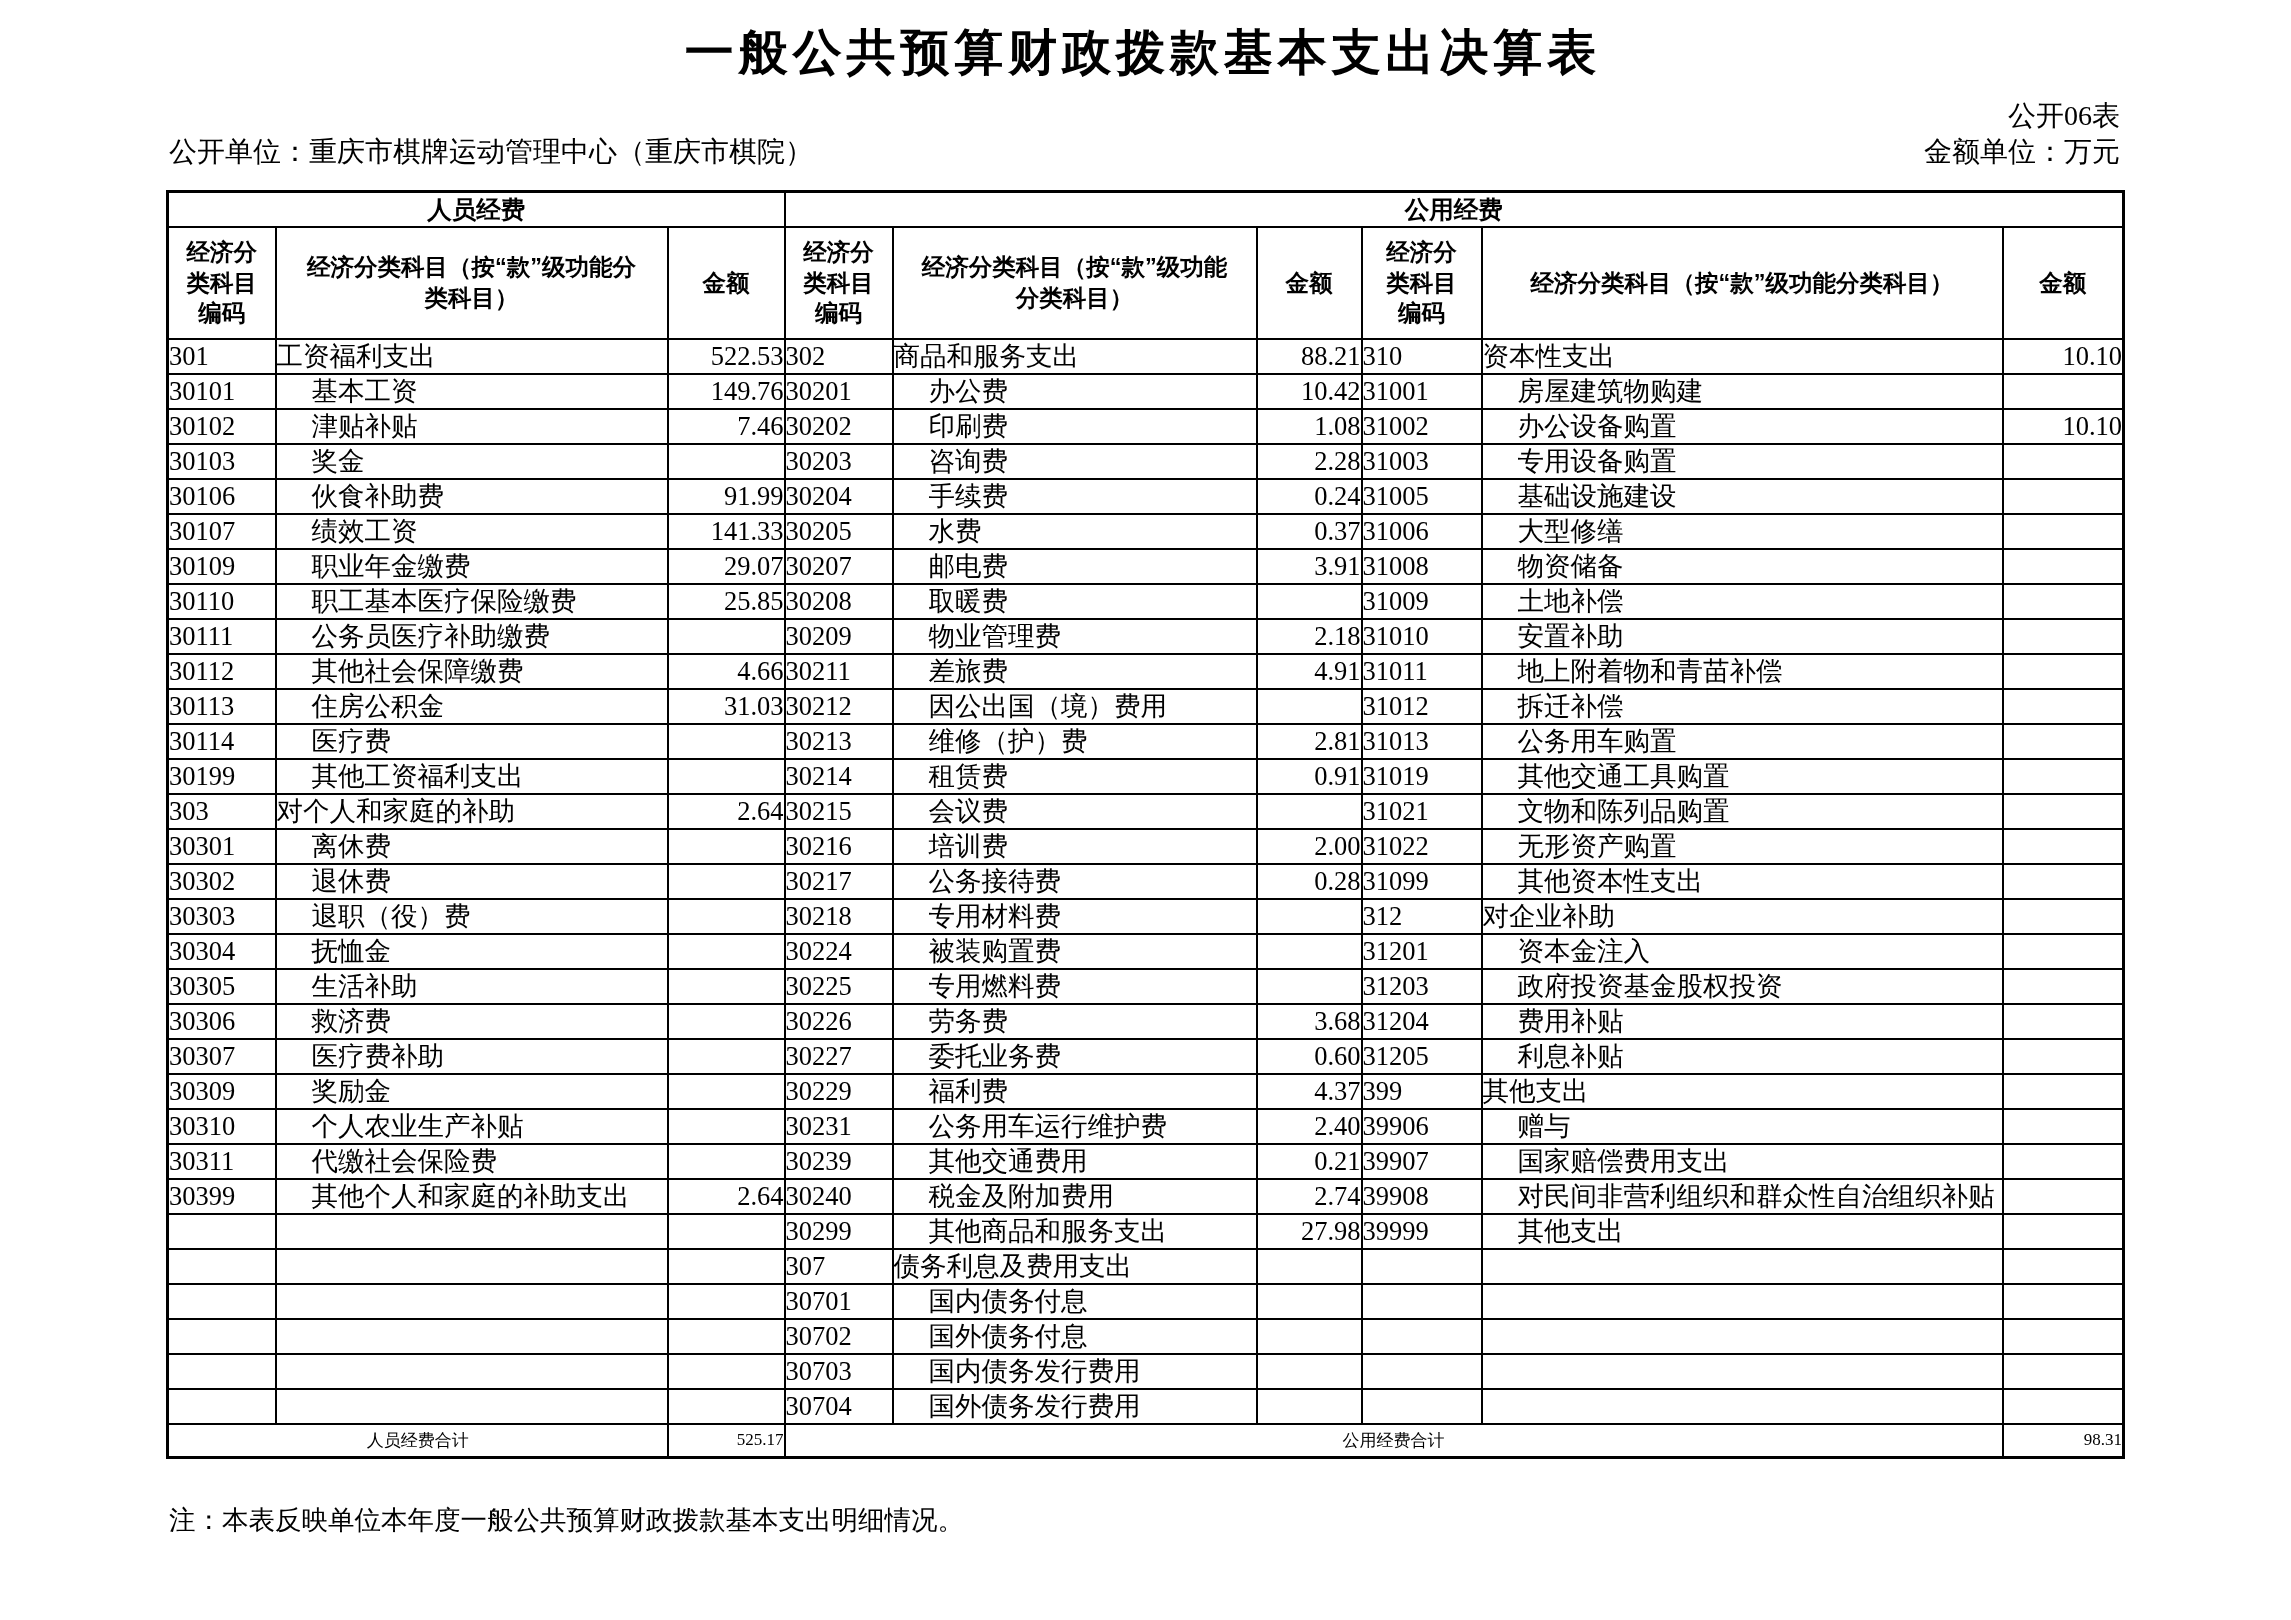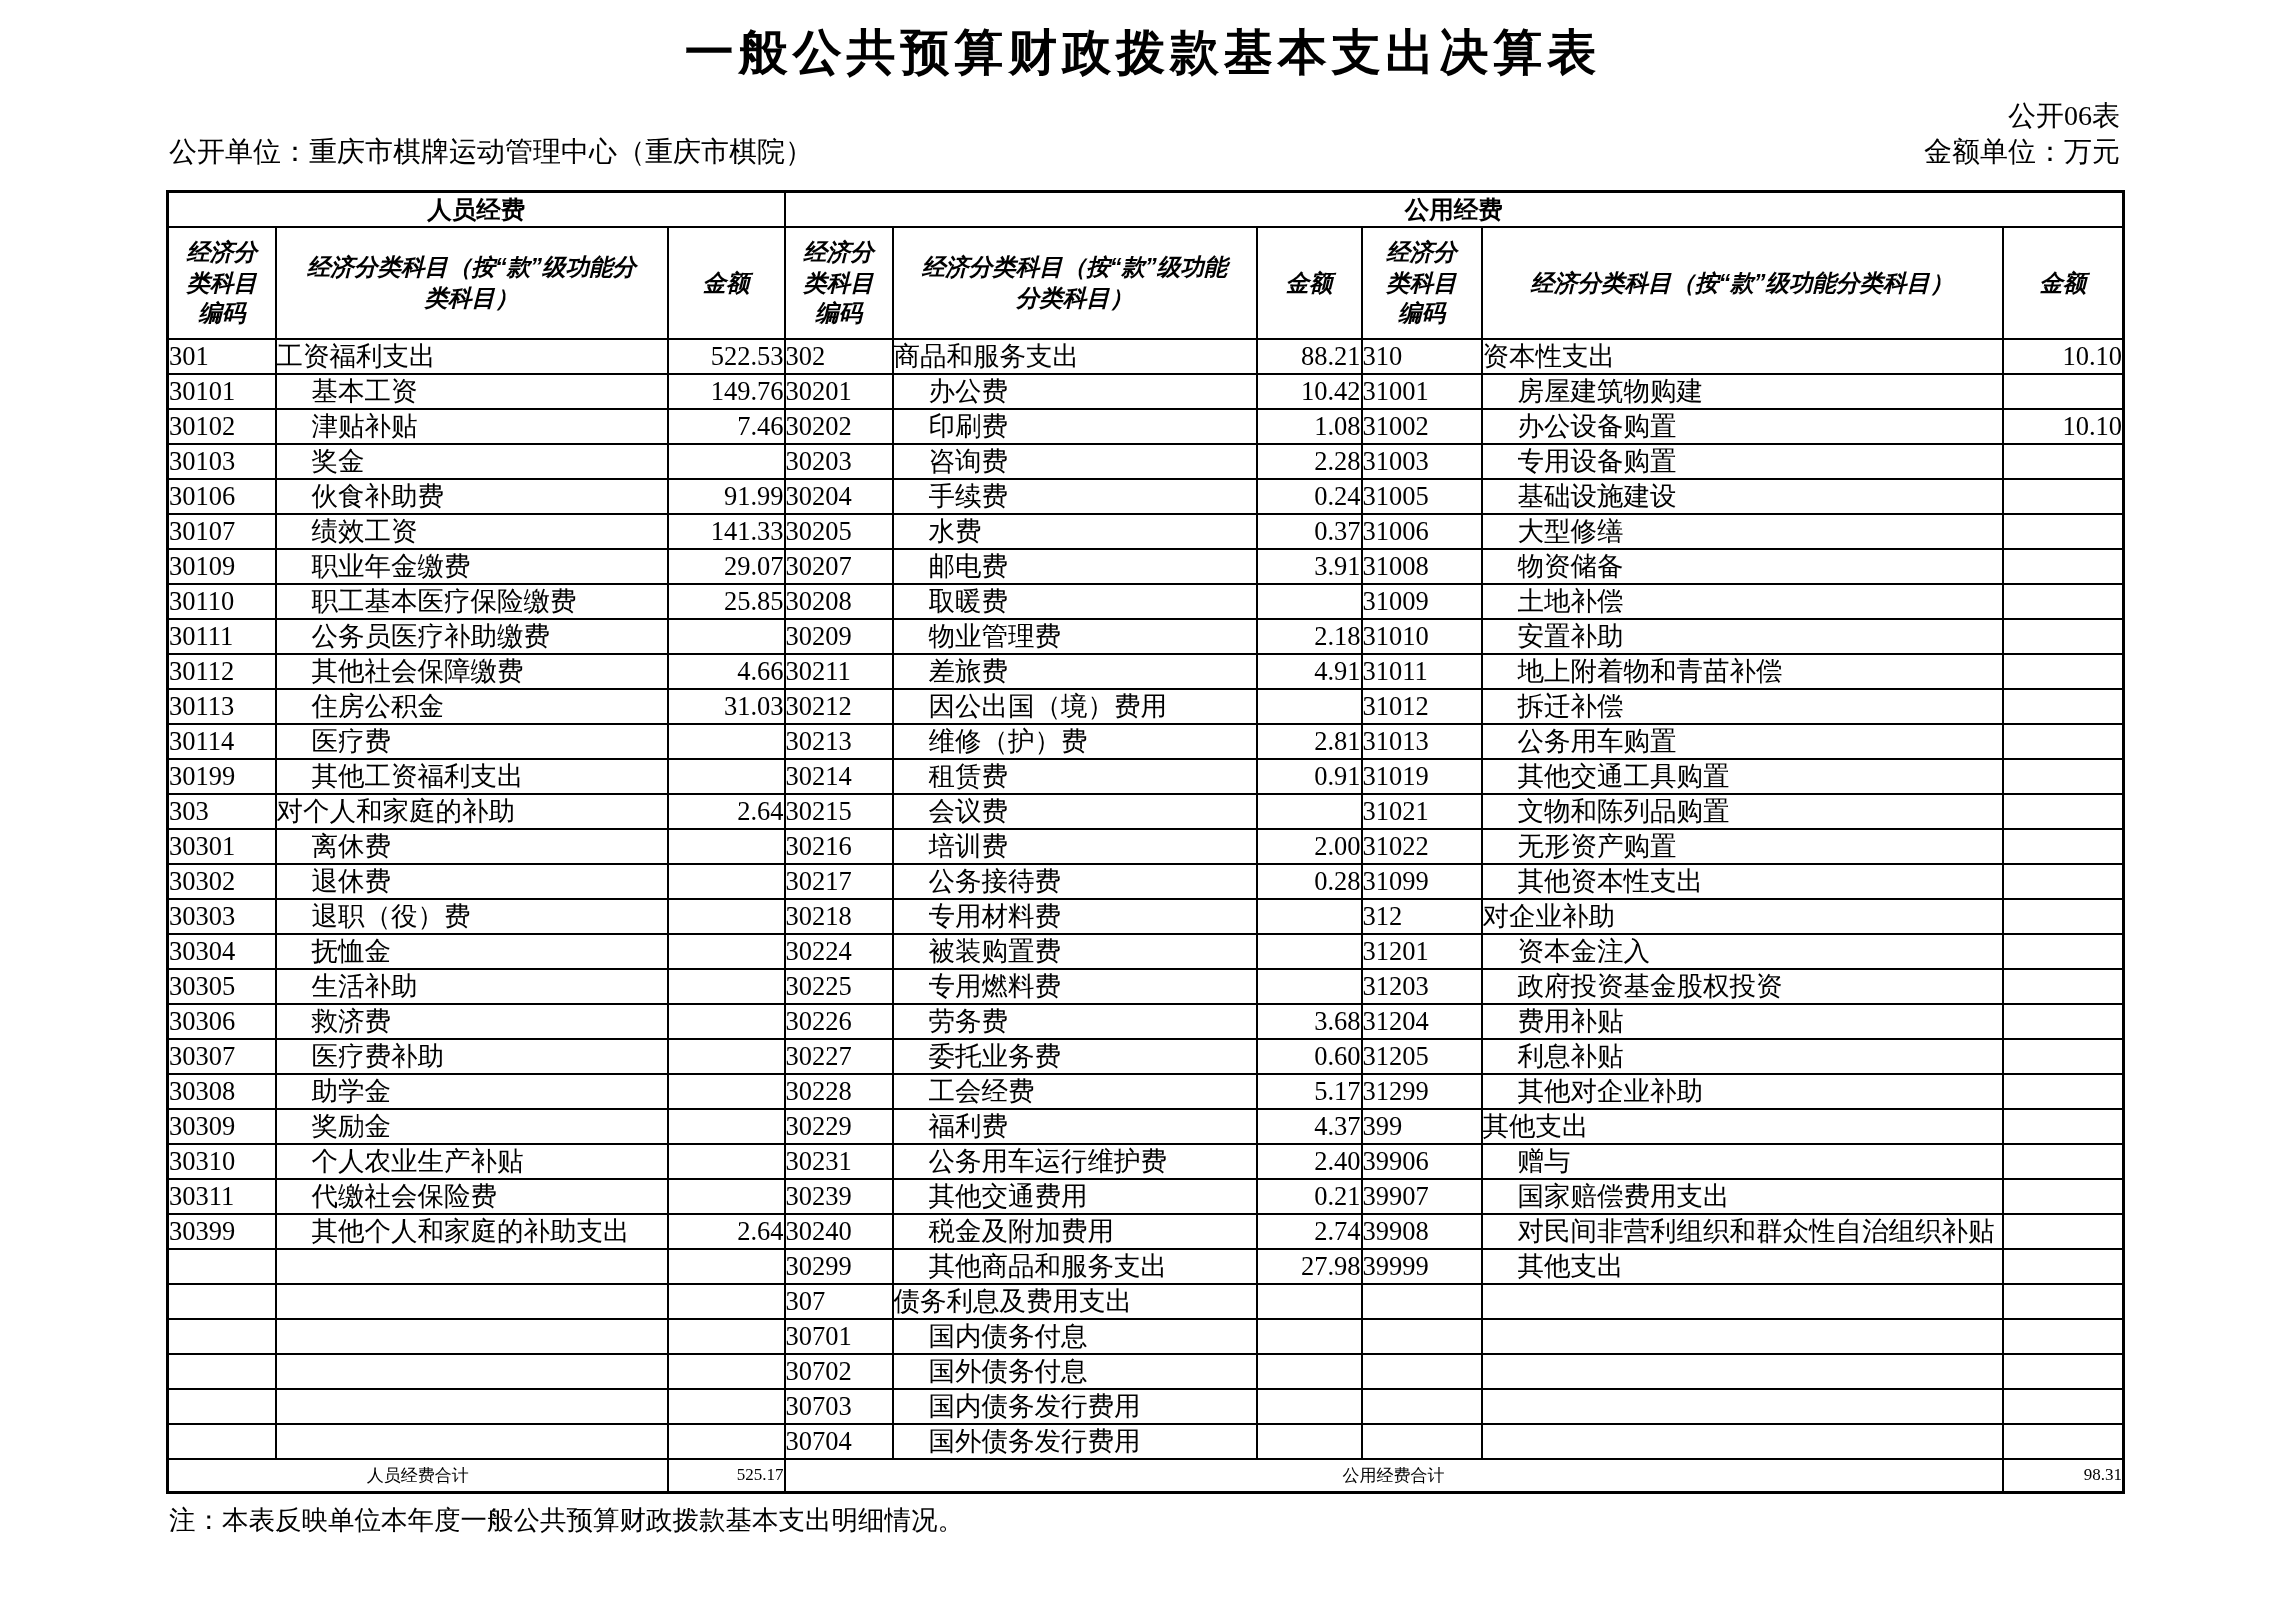--- a/index.html
+++ b/index.html
@@ -34,21 +34,21 @@
   }
   table.budget th,table.budget td{
     border:2px solid #000;padding:0;overflow:hidden;
     font-weight:normal;
   }
   tr.grp-row{height:26.5px;}
   tr.grp-row th{
     font-family:"Liberation Sans","DejaVu Sans",sans-serif;
     font-weight:bold;font-size:24.5px;text-align:center;
   }
-  tr.colhdr-row{height:112px;font-style:italic;}
+  tr.colhdr-row{height:112px;}
   tr.colhdr-row th{
     font-family:"Liberation Sans","DejaVu Sans",sans-serif;
     font-weight:bold;font-size:23.5px;text-align:center;
     line-height:1.3;vertical-align:middle;
   }
   .hw{display:block;margin:0 auto;}
   .hw-code{width:76px;}
   .hw-n1{width:335px;}
   .hw-n2{width:312px;}
   tbody tr{height:35px;}
@@ -342,31 +342,20 @@
         <td class="name sub">医疗费补助</td>
         <td class="amt"></td>
         <td class="code">30227</td>
         <td class="name sub">委托业务费</td>
         <td class="amt">0.60</td>
         <td class="code">31205</td>
         <td class="name sub">利息补贴</td>
         <td class="amt"></td>
       </tr>
       <tr>
-        <td class="code">30308</td>
-        <td class="name sub">助学金</td>
-        <td class="amt"></td>
-        <td class="code">30228</td>
-        <td class="name sub">工会经费</td>
-        <td class="amt">5.17</td>
-        <td class="code">31299</td>
-        <td class="name sub">其他对企业补助</td>
-        <td class="amt"></td>
-      </tr>
-      <tr>
         <td class="code">30309</td>
         <td class="name sub">奖励金</td>
         <td class="amt"></td>
         <td class="code">30229</td>
         <td class="name sub">福利费</td>
         <td class="amt">4.37</td>
         <td class="code">399</td>
         <td class="name">其他支出</td>
         <td class="amt"></td>
       </tr>

